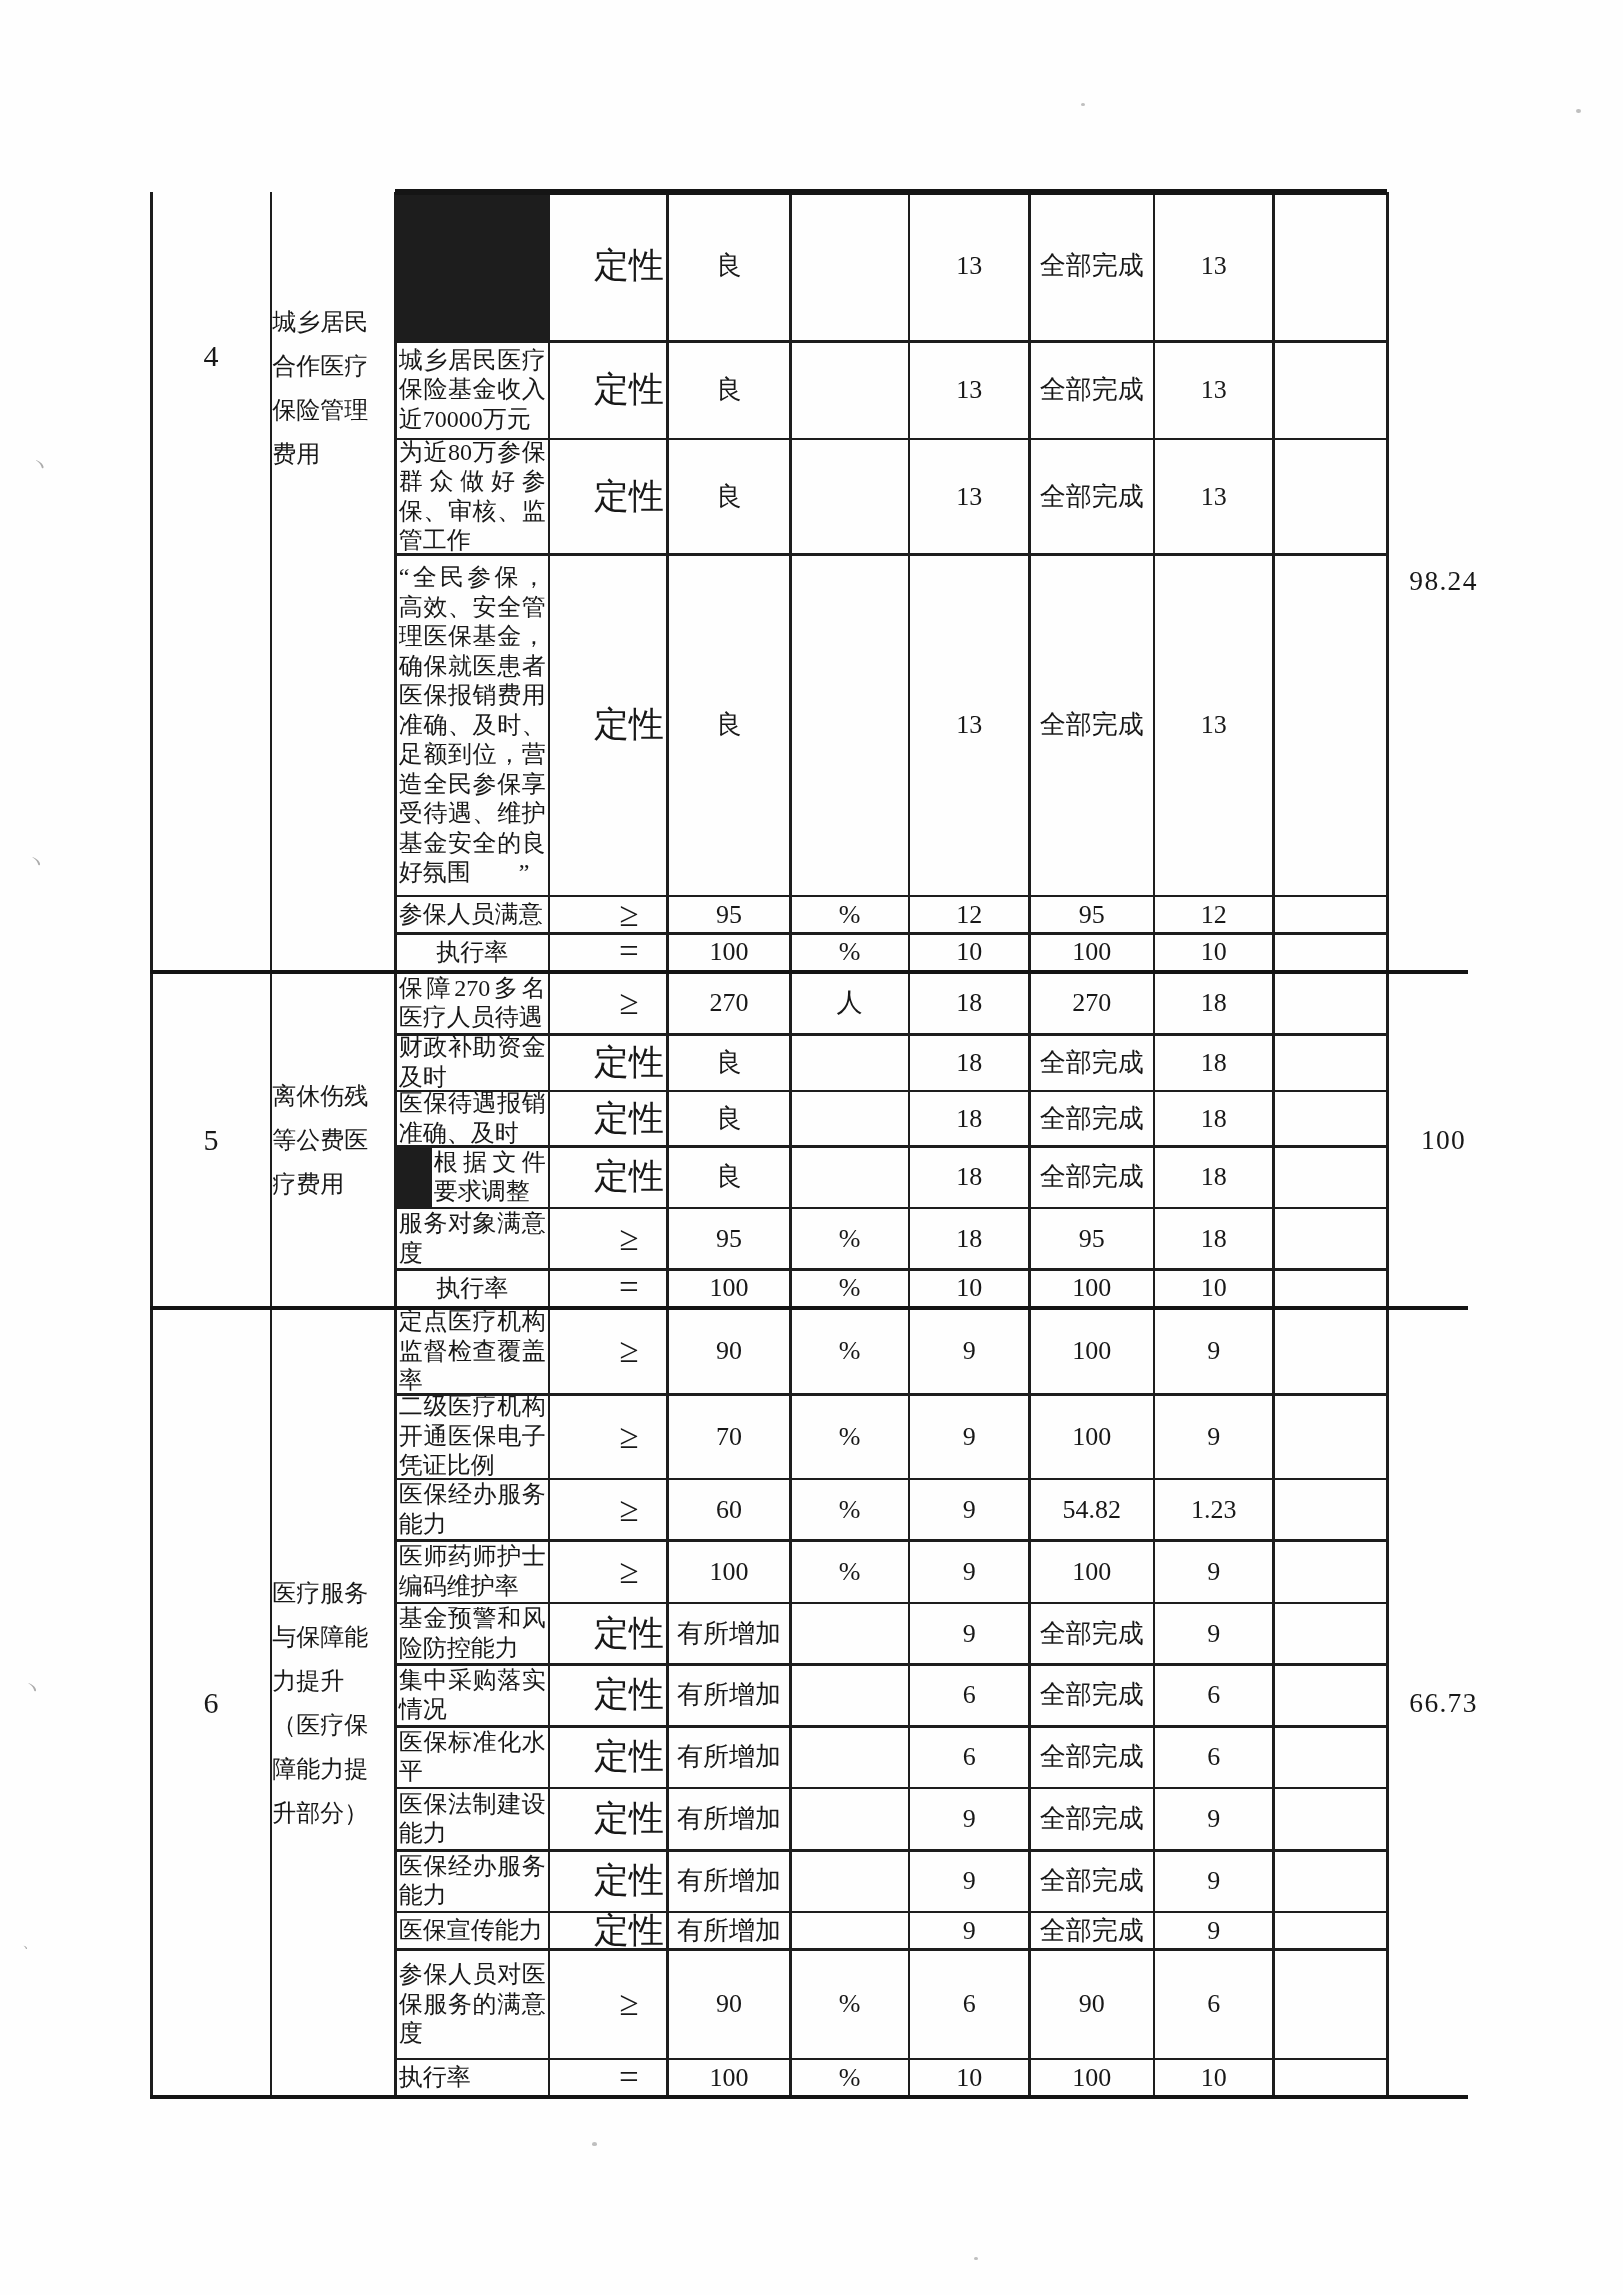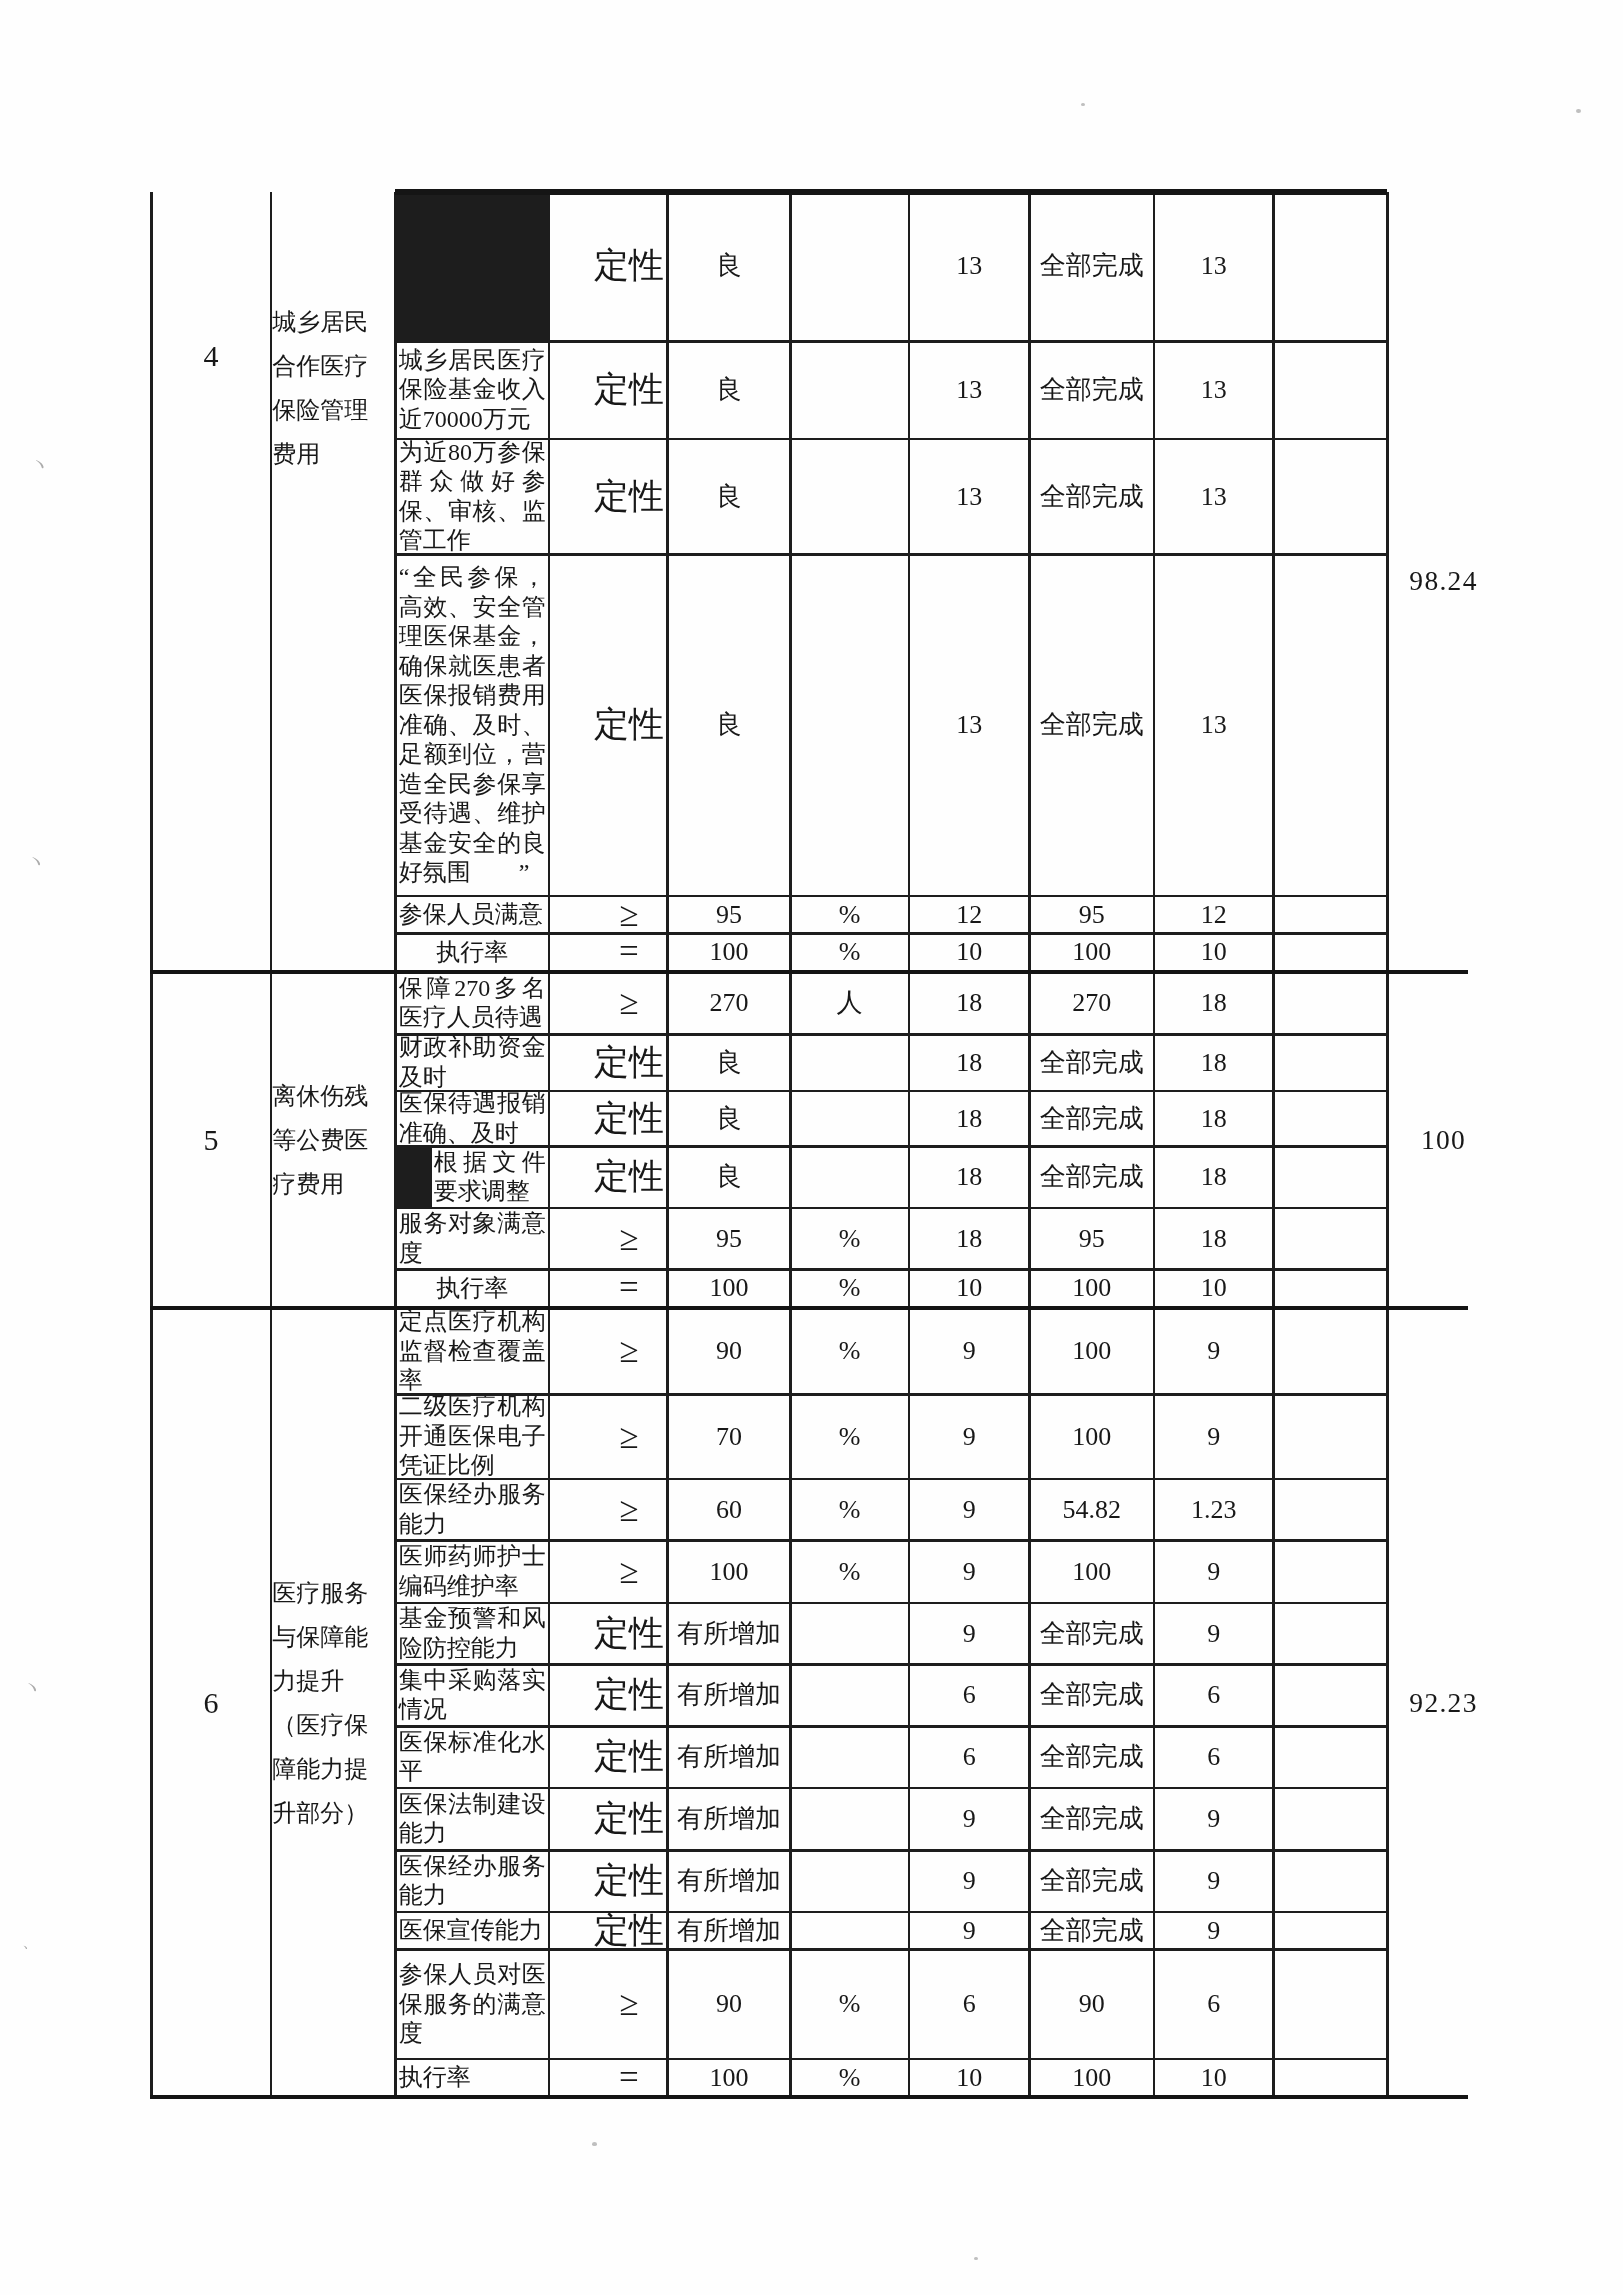--- a/index.html
+++ b/index.html
@@ -668,21 +668,21 @@
         <div class="cell val-cell" style="grid-area: 12 / 8;">
           <span class="txt">100</span>
         </div>
         <div class="cell val-cell" style="grid-area: 12 / 9;">
           <span class="txt">10</span>
         </div>
         <div class="cell val-cell" style="grid-area: 12 / 10;">
           <span class="txt"></span>
         </div>
         <div class="cell total-cell" style="grid-area: 1 / 11 / span 12;">
-          <span class="txt">92.23</span>
+          <span class="txt">66.73</span>
         </div>
       </div>
     </div>
 
   <span class="tickmark" style="left:31px;top:453px;">ヽ</span>
   <span class="tickmark" style="left:27.5px;top:850px;">ヽ</span>
   <span class="tickmark" style="left:23.6px;top:1676px;">ヽ</span>
   <span class="tickmark" style="left:22px;top:1930px;">、</span>
   <div class="speck" style="left:1081px;top:103px;width:3.9px;height:3.3px;"></div>
   <div class="speck" style="left:1576px;top:109px;width:4.6px;height:3.9px;"></div>

